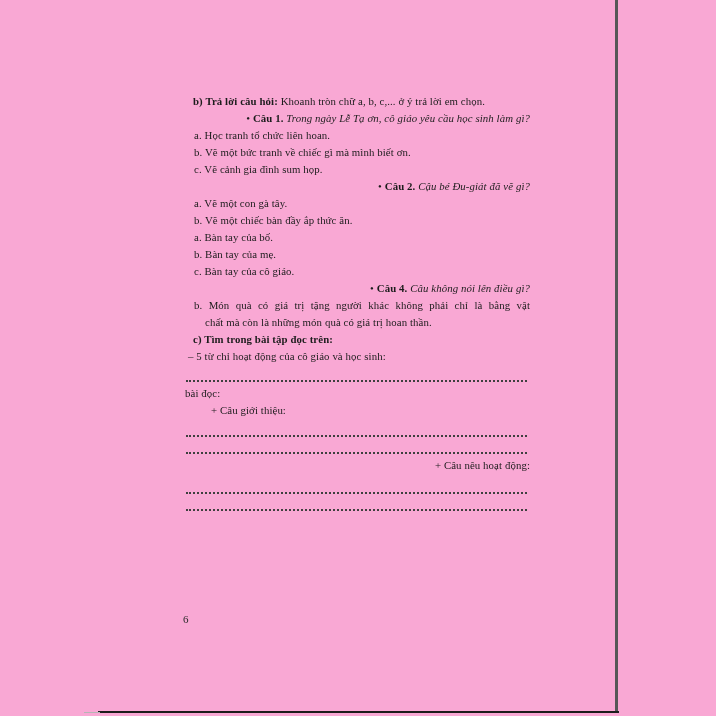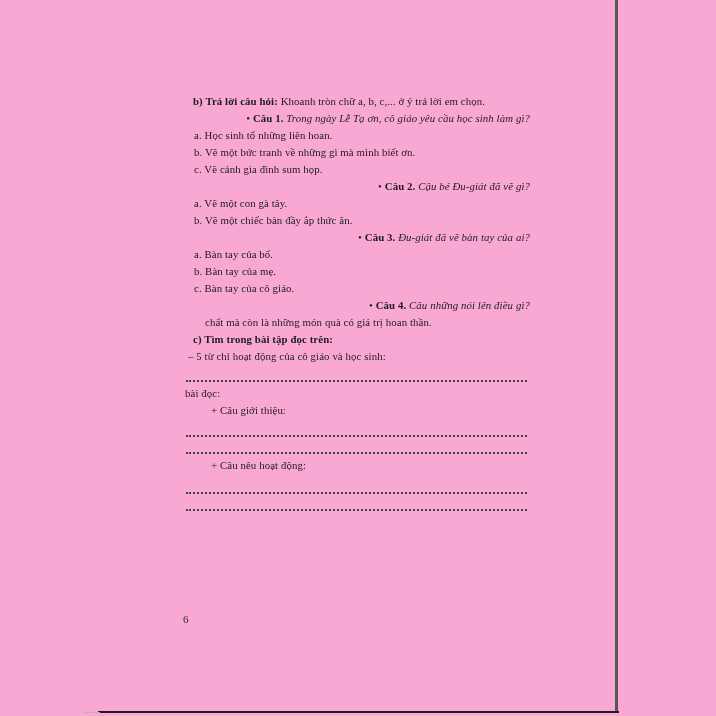--- a/index.html
+++ b/index.html
@@ -86,40 +86,40 @@
     color: #2a2a2a;
   }
 </style>
 </head>
 <body>
 
 <div id="canvas">
   <div class="text-block">
       <div class="line head"><span class="b">b) Trả lời câu hỏi:</span><span class="r"> Khoanh tròn chữ a, b, c,... ở ý trả lời em chọn.</span></div>
       <div class="line bullet"><span class="r">• </span><span class="b">Câu 1.</span><span class="i"> Trong ngày Lễ Tạ ơn, cô giáo yêu cầu học sinh làm gì?</span></div>
-      <div class="line option"><span class="r">a. Học sinh tổ những liên hoan.</span></div>
-      <div class="line option"><span class="r">b. Vẽ một bức tranh về những gì mà mình biết ơn.</span></div>
+      <div class="line option"><span class="r">a. Học tranh tổ chức liên hoan.</span></div>
+      <div class="line option"><span class="r">b. Vẽ một bức tranh về chiếc gì mà mình biết ơn.</span></div>
       <div class="line option"><span class="r">c. Vẽ cảnh gia đình sum họp.</span></div>
       <div class="line bullet"><span class="r">• </span><span class="b">Câu 2.</span><span class="i"> Cậu bé Đu-giát đã vẽ gì?</span></div>
       <div class="line option"><span class="r">a. Vẽ một con gà tây.</span></div>
       <div class="line option"><span class="r">b. Vẽ một chiếc bàn đầy ắp thức ăn.</span></div>
-      <div class="line bullet"><span class="r">• </span><span class="b">Câu 3.</span><span class="i"> Đu-giát đã vẽ bàn tay của ai?</span></div>
       <div class="line option"><span class="r">a. Bàn tay của bố.</span></div>
       <div class="line option"><span class="r">b. Bàn tay của mẹ.</span></div>
       <div class="line option"><span class="r">c. Bàn tay của cô giáo.</span></div>
-      <div class="line bullet"><span class="r">• </span><span class="b">Câu 4.</span><span class="i"> Câu những nói lên điều gì?</span></div>
+      <div class="line bullet"><span class="r">• </span><span class="b">Câu 4.</span><span class="i"> Câu không nói lên điều gì?</span></div>
+      <div class="line option just"><span class="r">b. Món quà có giá trị tặng người khác không phải chỉ là bằng vật</span></div>
       <div class="line option-cont"><span class="r">chất mà còn là những món quà có giá trị hoan thần.</span></div>
       <div class="line head"><span class="b">c) Tìm trong bài tập đọc trên:</span></div>
       <div class="line dash"><span class="r">– 5 từ chỉ hoạt động của cô giáo và học sinh:</span></div>
       <div class="line dots" style="margin-top: 3px;"></div>
       <div class="line flush"><span class="r">bài đọc:</span></div>
       <div class="line plus"><span class="r">+ Câu giới thiệu:</span></div>
       <div class="line dots" style="margin-top: 4px;"></div>
       <div class="line dots" style="margin-top: 3px;"></div>
-      <div class="line plus" style="margin-top: 3px;"><span class="r">+ Câu nêu hoạt động:</span></div>
+      <div class="line plus" style="margin-top: 3px; text-align: right;"><span class="r">+ Câu nêu hoạt động:</span></div>
       <div class="line dots" style="margin-top: 6px;"></div>
       <div class="line dots" style="margin-top: 3px;"></div>
     </div>
   <div class="page-number">6</div>
   <div class="edge-right" style="background: rgb(87, 87, 87);"></div>
   <div class="edge-bottom" style="background: rgb(29, 29, 29);"></div>
   <div class="edge-bottom-lead"></div>
 </div>
 
 </body></html>

